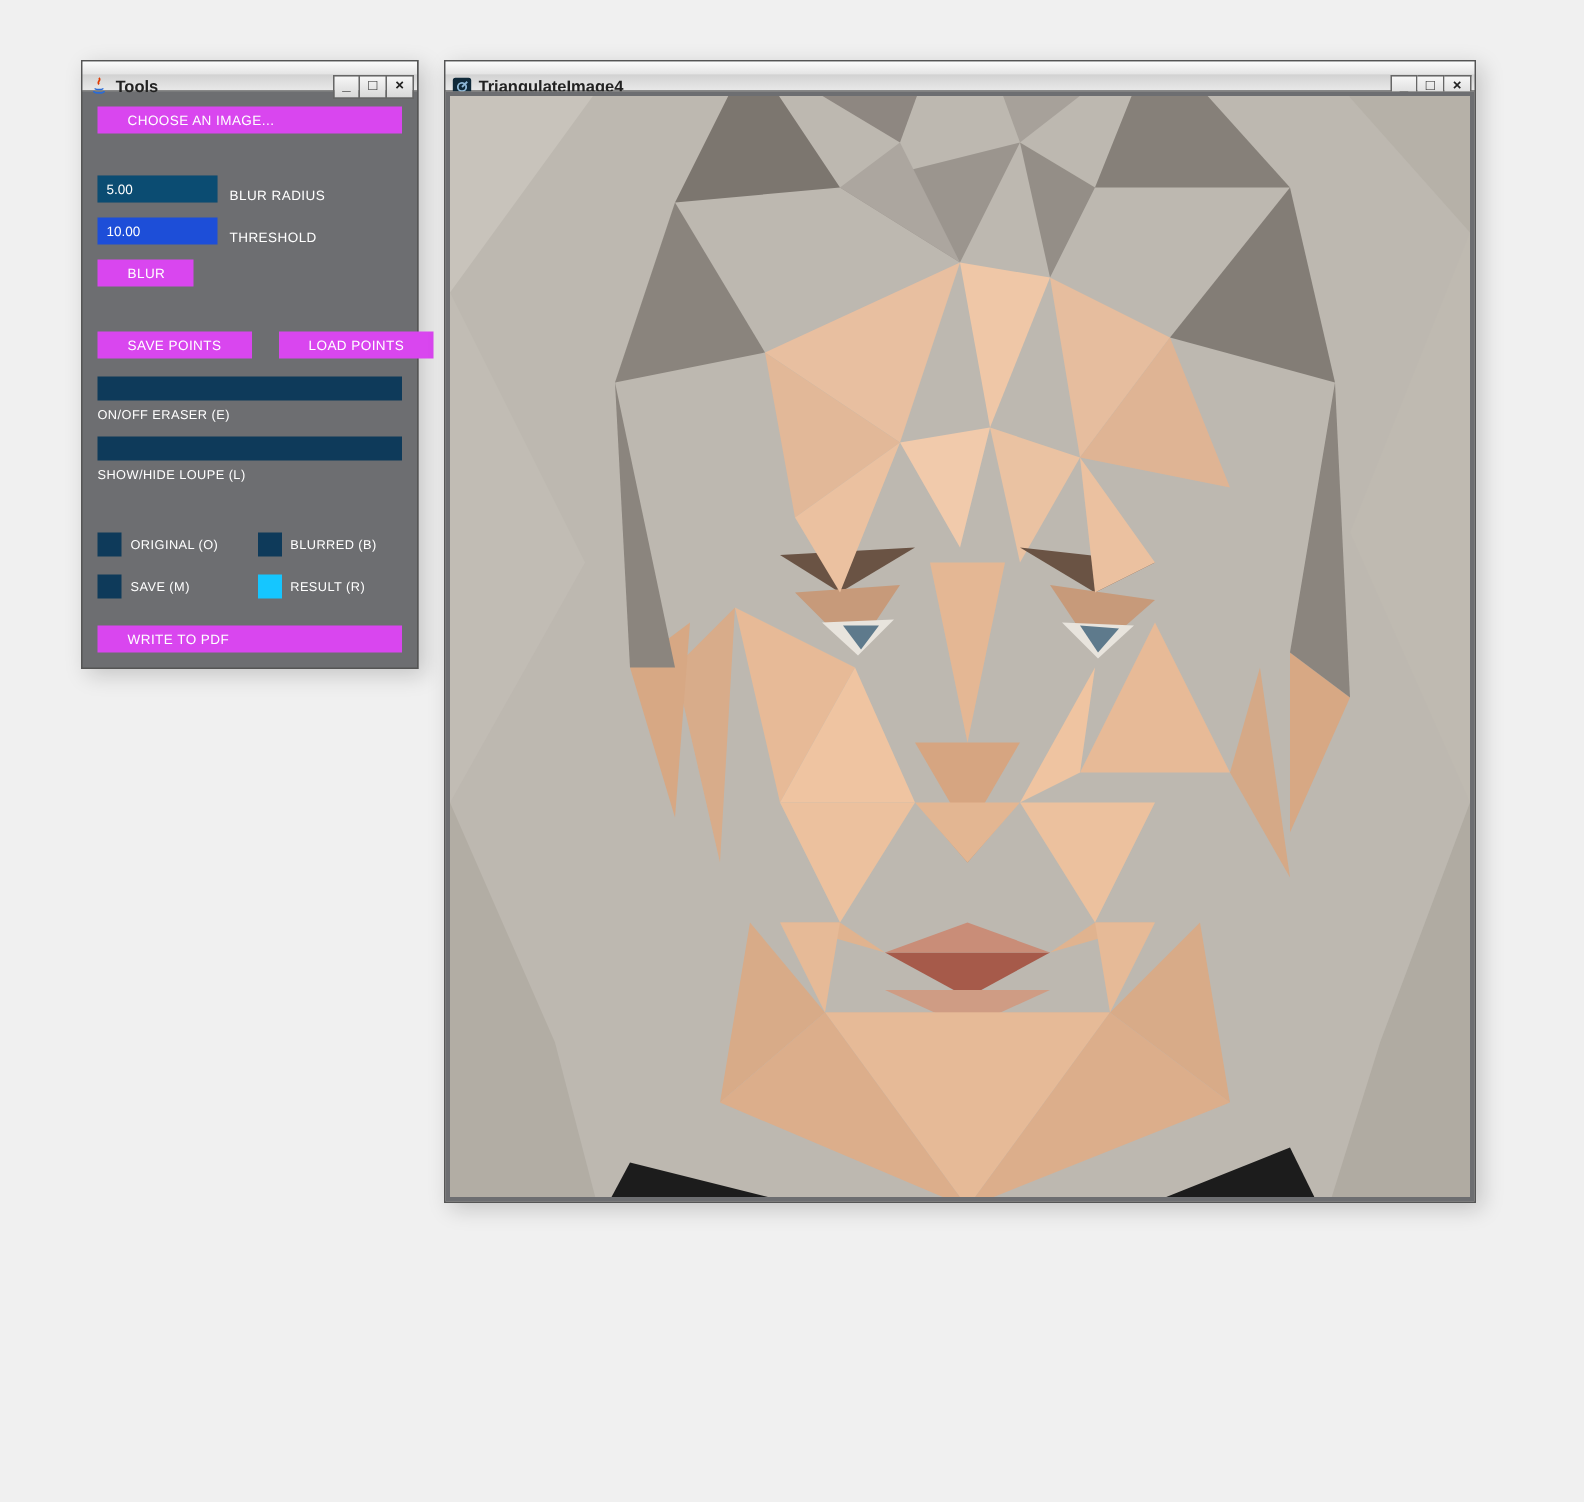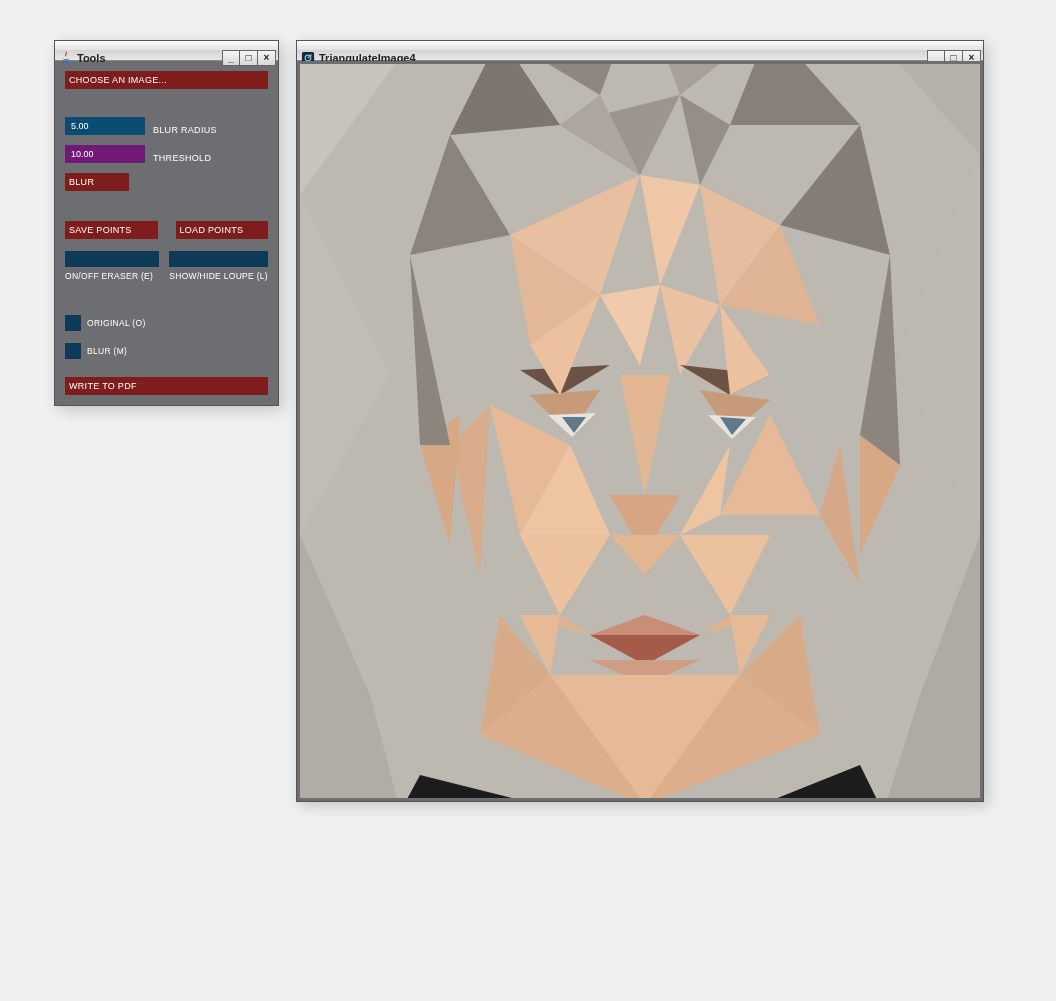--- a/index.html
+++ b/index.html
@@ -45,47 +45,47 @@
     display: flex; align-items: center; justify-content: center;
     font-size: 10px; line-height: 1;
     cursor: pointer;
   }
   .win-btn:first-child { border-left: 1px solid #666; }
 
   
   #tools-window { left: 54px; top: 40px; width: 225px; }
   #tools-body   { padding: 10px; }
   .tool-btn {
-    background: #7f1d1d;
+    background: #d946ef;
     color: #fff;
-    padding: 4px 4px;
+    padding: 4px 20px;
     font-size: 9px;
     letter-spacing: .3px;
     text-transform: uppercase;
     cursor: pointer;
     white-space: nowrap;
   }
   .tool-btn.wide { width: 100%; }
   .row { display: flex; align-items: flex-end; margin-top: 10px; }
   .label {
     color: #fff; font-size: 9px; letter-spacing: .3px;
     text-transform: uppercase; margin-left: 8px;
     white-space: nowrap;
   }
   .num-field {
     width: 80px; height: 18px;
-    background: #701a75; color: #fff;
+    background: #1d4ed8; color: #fff;
     border: none; padding: 0 6px;
     font-size: 9px; font-family: inherit;
   }
   .num-field.active { background: #0e3a5a; box-shadow: inset 0 0 0 999px rgba(0,183,255,.15); }
   .gap { height: 18px; }
   .half-row { display: flex; gap: 18px; margin-top: 12px; }
   .half-row .tool-btn { flex: 1; }
-  .double-col { display: flex; gap: 10px; }
+  .double-col { display: flex; gap: 10px; flex-direction: column; }
   .double-col > div { flex: 1; }
   .slot {
     height: 16px; width: 100%;
     background: #0e3a5a;
   }
   .caption {
     color: #fff; font-size: 8.5px; letter-spacing: .3px;
     margin-top: 4px; white-space: nowrap;
   }
   .check-row { display:flex; align-items:center; margin-top:12px; }
@@ -176,21 +176,31 @@
     <div class="gap"></div>
 
     <div class="checks-grid">
       <div>
         <div class="check-row">
           <div class="check"></div>
           <span class="check-label">ORIGINAL (O)</span>
         </div>
         <div class="check-row">
           <div class="check"></div>
-          <span class="check-label">BLUR (M)</span>
+          <span class="check-label">SAVE (M)</span>
+        </div>
+      </div>
+      <div>
+        <div class="check-row">
+          <div class="check"></div>
+          <span class="check-label">BLURRED (B)</span>
+        </div>
+        <div class="check-row">
+          <div class="check on"></div>
+          <span class="check-label">RESULT (R)</span>
         </div>
       </div>
     </div>
 
     <div class="gap"></div>
 
     <div class="tool-btn wide">WRITE TO PDF</div>
   </div>
 </div>
 

